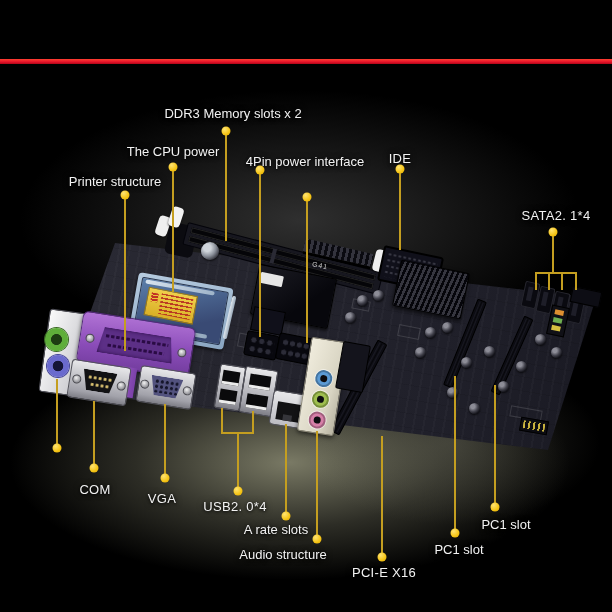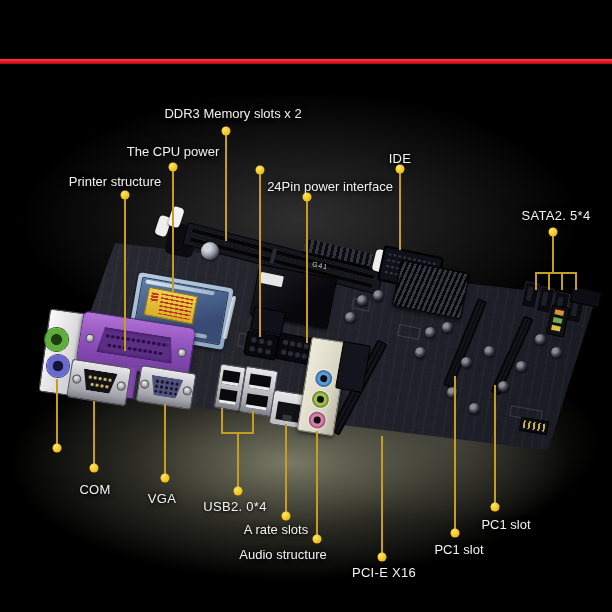--- a/index.html
+++ b/index.html
@@ -202,32 +202,32 @@
   <div class="vl" style="left:124px;top:199px;height:152px;"></div>
 
   <div class="lbl" style="left:173px;top:144px;">The CPU power</div>
   <div class="dot" style="left:173px;top:167px;"></div>
   <div class="vl" style="left:172px;top:171px;height:121px;"></div>
 
   <div class="lbl" style="left:233px;top:106px;">DDR3 Memory slots x 2</div>
   <div class="dot" style="left:226px;top:131px;"></div>
   <div class="vl" style="left:225px;top:135px;height:106px;"></div>
 
+  <div class="lbl" style="left:305px;top:154px;">4Pin power interface</div>
   <div class="dot" style="left:260px;top:170px;"></div>
   <div class="vl" style="left:259px;top:174px;height:163px;"></div>
 
-  <div class="lbl" style="left:330px;top:179px;">24Pin power interface</div>
   <div class="dot" style="left:307px;top:197px;"></div>
   <div class="vl" style="left:306px;top:201px;height:142px;"></div>
 
   <div class="lbl b" style="left:400px;top:151px;">IDE</div>
   <div class="dot" style="left:400px;top:169px;"></div>
   <div class="vl" style="left:399px;top:173px;height:77px;"></div>
 
-  <div class="lbl b" style="left:556px;top:208px;">SATA2. 5*4</div>
+  <div class="lbl b" style="left:556px;top:208px;">SATA2. 1*4</div>
   <div class="dot" style="left:553px;top:232px;"></div>
   <div class="vl" style="left:552px;top:236px;height:37px;"></div>
   <div class="hl" style="left:536px;top:272px;width:41px;"></div>
   <div class="vl" style="left:535px;top:272px;height:18px;"></div>
   <div class="vl" style="left:548px;top:272px;height:18px;"></div>
   <div class="vl" style="left:561px;top:272px;height:18px;"></div>
   <div class="vl" style="left:575px;top:272px;height:18px;"></div>
 
   <div class="vl" style="left:56px;top:379px;height:65px;"></div>
   <div class="dot" style="left:57px;top:448px;"></div>

